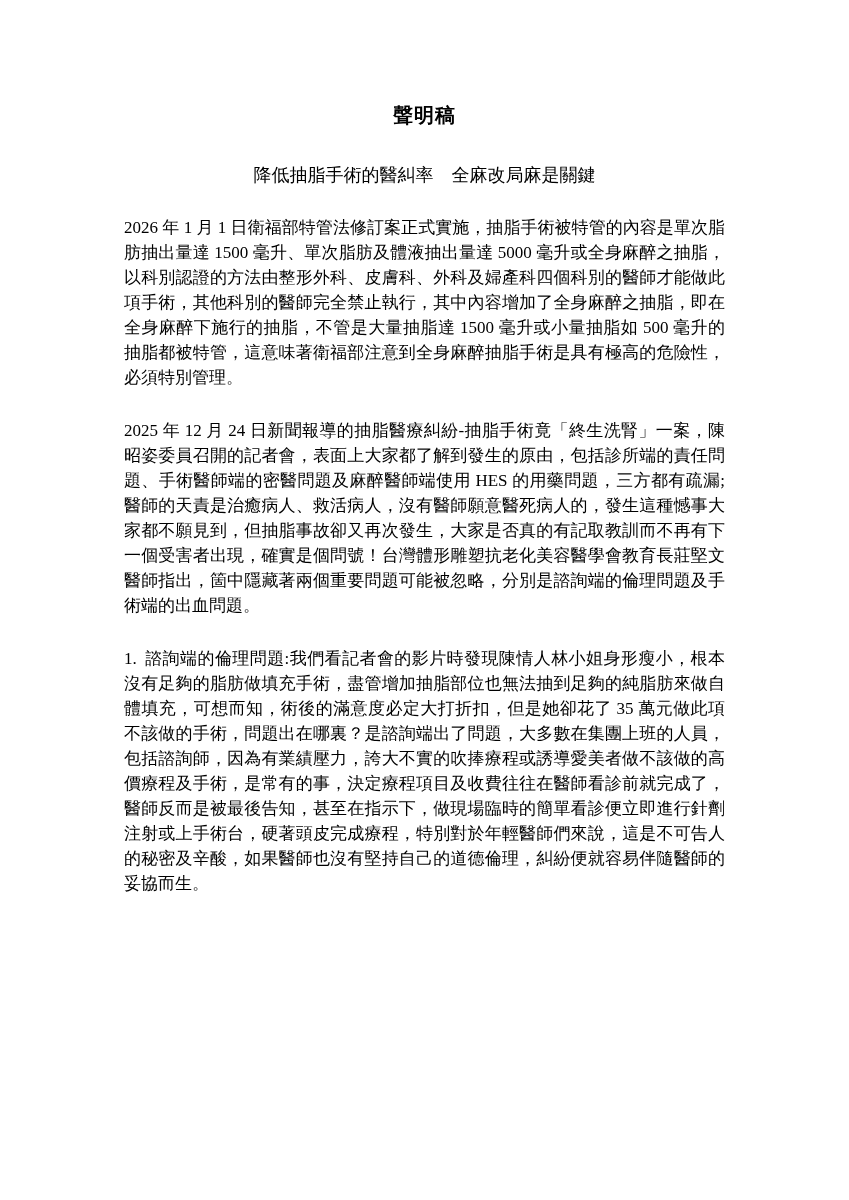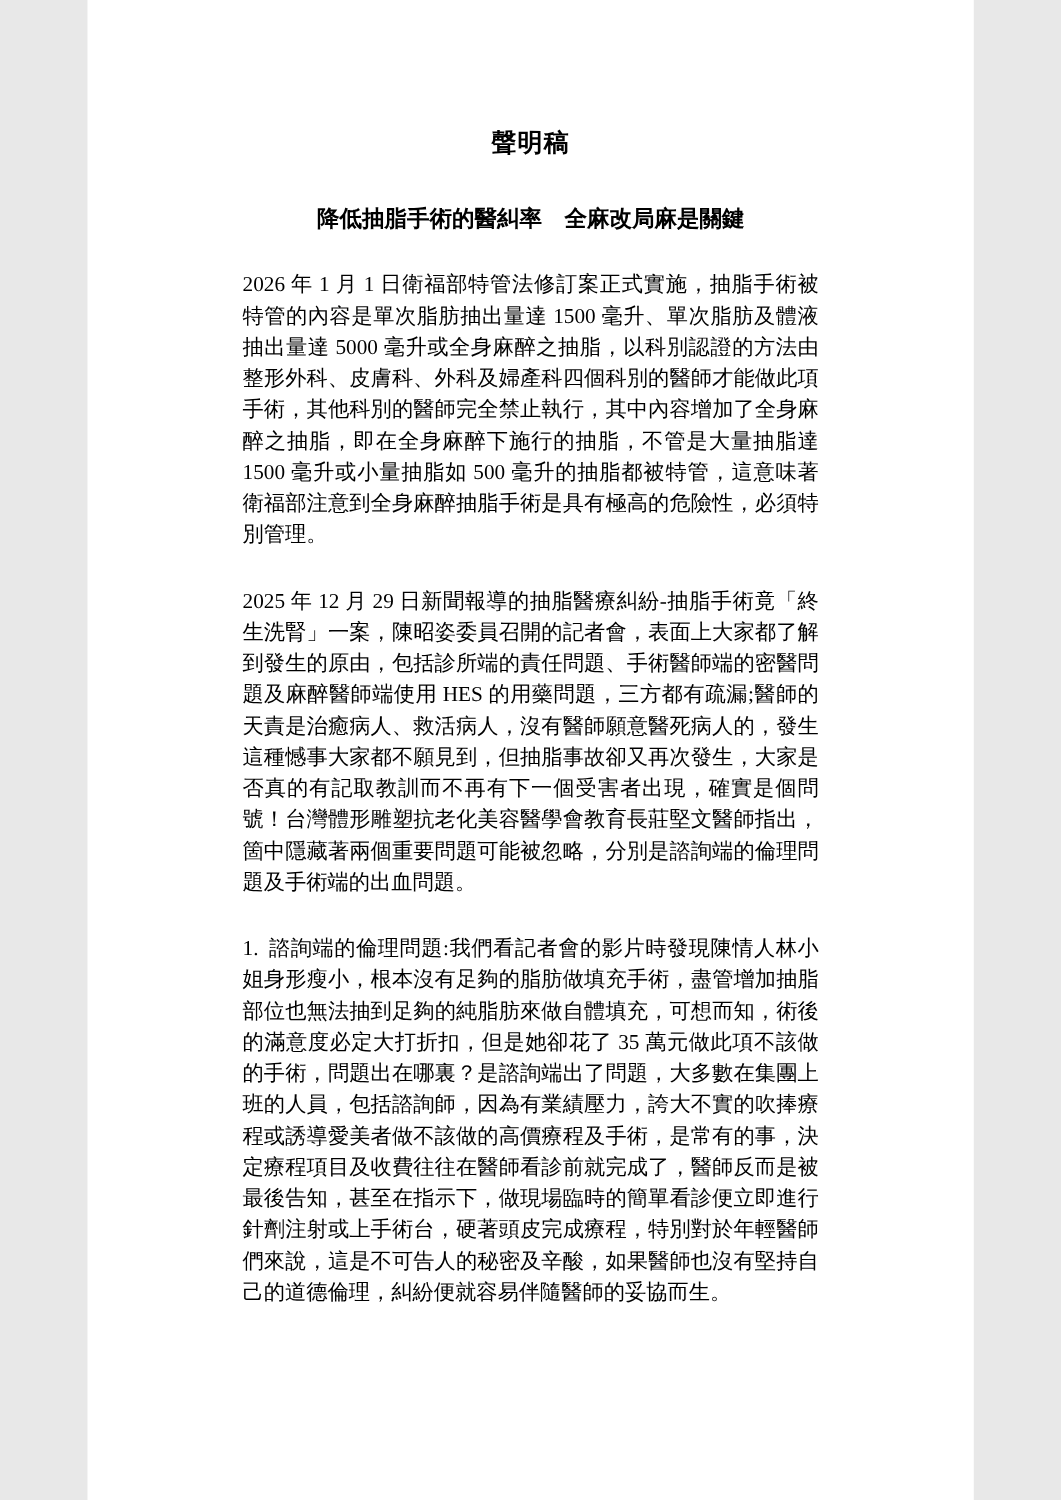--- a/index.html
+++ b/index.html
@@ -2,21 +2,21 @@
 <html lang="zh-Hant"><head>
 <meta charset="utf-8">
 <style>
   html, body {
     margin: 0;
     padding: 0;
     background: #e8e8e8;
   }
   .page {
     position: relative;
-    width: 709px;
+    width: 849px;
     height: 1200px;
     margin: 0 auto;
     background: #ffffff;
     color: #000000;
     overflow: hidden;
     
     font-family: "Liberation Serif", sans-serif;
   }
   .content {
     margin: 0 124px;
@@ -27,21 +27,21 @@
     font-size: 20px;
     line-height: 22px;
     font-weight: 700;
     letter-spacing: 1px;
   }
   .doc-subtitle {
     margin-top: 38px;
     text-align: center;
     font-size: 18px;
     line-height: 22px;
-    font-weight: 700;
+    font-weight: 400;
   }
   .body-text {
     margin-top: 29px;
   }
   p.para {
     margin: 0 0 28px 0;
     font-size: 17px;
     line-height: 25px;
     font-weight: 500;
     text-align: justify;
@@ -66,20 +66,20 @@
   <div class="content">
 
     <div class="doc-title">聲明稿</div>
 
     <div class="doc-subtitle">降低抽脂手術的醫糾率　全麻改局麻是關鍵</div>
 
     <div class="body-text">
 
       <p class="para"><span class="cjk-text">2026 年 1 月 1 日衛福部特管法修訂案正式實施，抽脂手術被特管的<span class="fb">內</span>容是單次脂肪抽出量達 1500 毫升、單次脂肪及體液抽出量達 5000 毫升或全身麻醉之抽脂，以科別認證的方法由整形外科、皮膚科、外科及婦<span class="fb">產</span>科四個科別的醫師才能做此項手術，其他科別的醫師完全禁止執行，其中<span class="fb">內</span>容增加了全身麻醉之抽脂，即在全身麻醉下施行的抽脂，不管是大量抽脂達 1500 毫升或小量抽脂如 500 毫升的抽脂都被特管，這意味著衛福部注意到全身麻醉抽脂手術是具有極高的危險性，必須特別管理。</span></p>
 
-      <p class="para"><span class="cjk-text">2025 年 12 月 29 日新聞報導的抽脂醫療糾紛-抽脂手術竟「終生洗腎」一案，陳昭姿委員召開的記者會，表面上大家都了解到發生的原由，包括診所端的責任問題、手術醫師端的密醫問題及麻醉醫師端使用 HES 的用藥問題，三方都有疏漏;醫師的天責是治癒病人、救活病人，沒有醫師願意醫死病人的，發生這種憾事大家都不願見到，但抽脂事故卻又再次發生，大家是否真的有記取教訓而不再有下一個受害者出現，確實是個問號！台灣體形雕塑抗老化美容醫學會教育長莊堅文醫師指出，箇中隱藏著兩個重要問題可能被忽略，分別是諮詢端的倫理問題及手術端的出血問題。</span></p>
+      <p class="para"><span class="cjk-text">2025 年 12 月 24 日新聞報導的抽脂醫療糾紛-抽脂手術竟「終生洗腎」一案，陳昭姿委員召開的記者會，表面上大家都了解到發生的原由，包括診所端的責任問題、手術醫師端的密醫問題及麻醉醫師端使用 HES 的用藥問題，三方都有疏漏;醫師的天責是治癒病人、救活病人，沒有醫師願意醫死病人的，發生這種憾事大家都不願見到，但抽脂事故卻又再次發生，大家是否真的有記取教訓而不再有下一個受害者出現，確實是個問號！台灣體形雕塑抗老化美容醫學會教育長莊堅文醫師指出，箇中隱藏著兩個重要問題可能被忽略，分別是諮詢端的倫理問題及手術端的出血問題。</span></p>
 
       <p class="para"><span class="para-number">1.</span><span class="cjk-text">諮詢端的倫理問題:我們看記者會的影片時發現陳情人林小姐身形瘦小，根本沒有足<span class="fb">夠</span>的脂肪做填充手術，盡管增加抽脂部位也無法抽到足<span class="fb">夠</span>的純脂肪來做自體填充，可想而知，術後的滿意度必定大打折扣，但是她卻花了 35 萬元做此項不該做的手術，問題出在哪裏？是諮詢端出了問題，大多數在集團上班的人員，包括諮詢師，因為有業績壓力，誇大不實的吹捧療程或誘導愛美者做不該做的高價療程及手術，是常有的事，決定療程項目及收費往往在醫師看診前就完成了，醫師反而是被最後告知，甚至在指示下，做現場臨時的簡單看診便立即進行針劑注射或上手術台，硬著頭皮完成療程，特別對於年輕醫師們來<span class="fb">說</span>，這是不可告人的秘密及辛酸，如果醫師也沒有堅持自己的道德倫理，糾紛便就容易伴隨醫師的妥協而生。</span></p>
 
 
     </div>
   </div>
 </div>
 
 </body></html>

